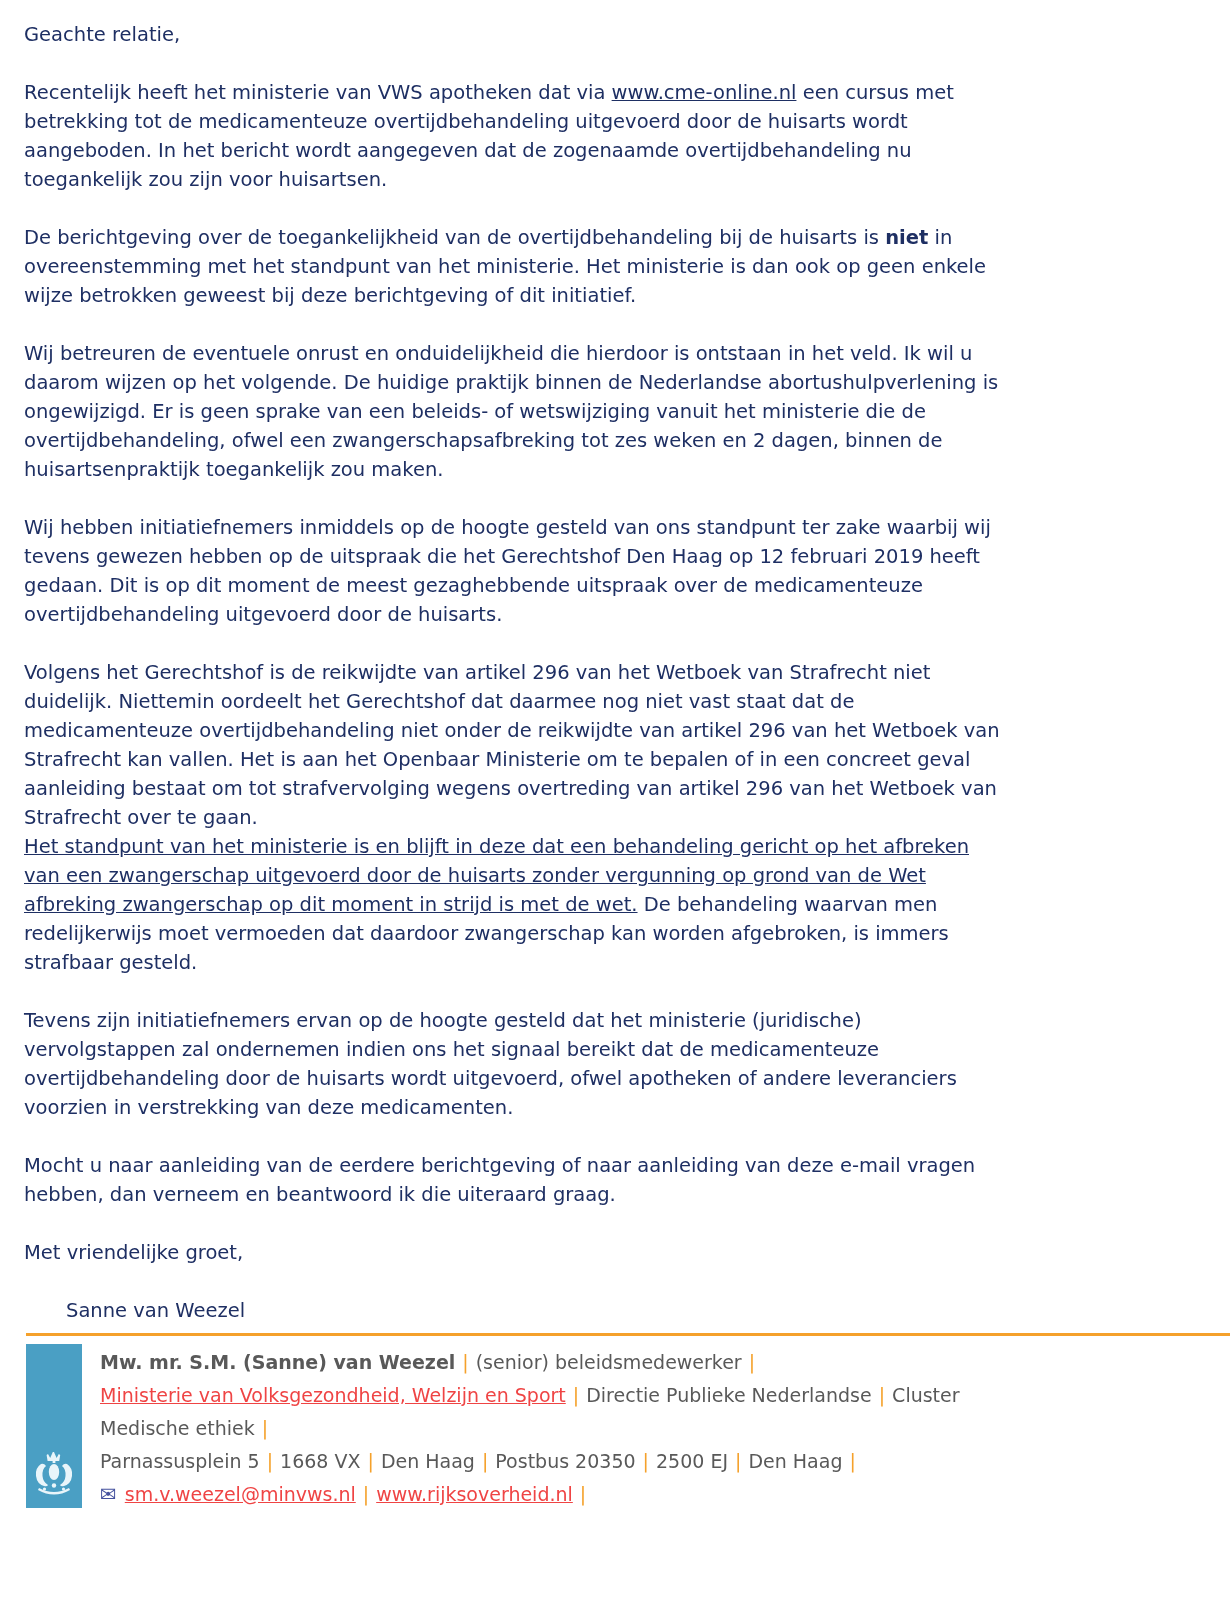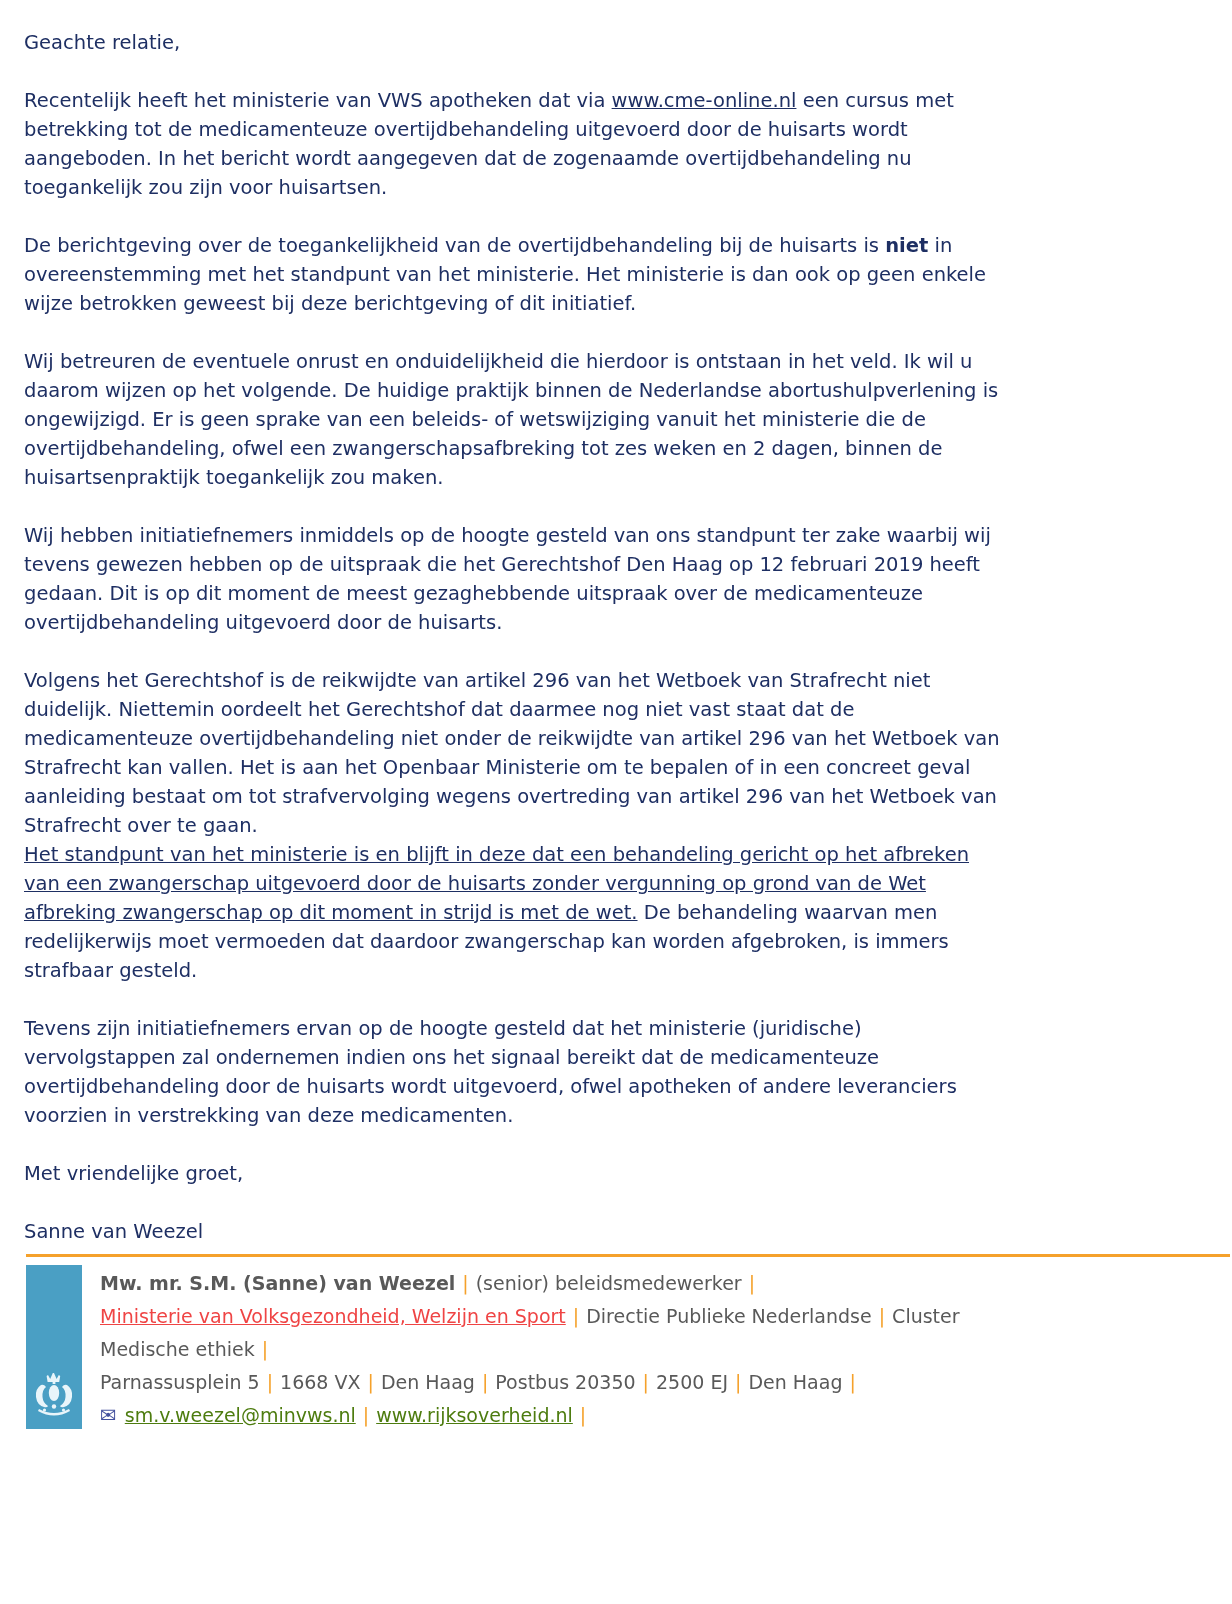--- a/index.html
+++ b/index.html
@@ -1,28 +1,28 @@
 <!DOCTYPE html>
 <html><head>
 <meta charset="utf-8">
 <style>
   * { margin: 0; padding: 0; box-sizing: border-box; }
   html, body { background: #ffffff; }
   .page {
     width: 1041px;
     min-height: 1604px;
     background: #ffffff;
-    padding: 28px 36px 30px 24px;
+    padding: 20px 36px 30px 24px;
     font-family: "DejaVu Sans", "Liberation Sans", sans-serif;
     font-size: 19.5px;
     line-height: 29px;
     color: #1E2F63;
   }
   .body-p { margin: 0 0 29px 0; }
-  .body-p:last-of-type { margin-bottom: 0; }
+  .body-p:last-of-type { margin-bottom: 0; margin-left: 42px; }
   .body-link {
     color: #1E2F63;
     text-decoration: underline;
     cursor: pointer;
   }
   strong { font-weight: bold; }
   .underlined { text-decoration: underline; }
 
   
   .sig { margin-top: 8px; margin-left: 2px; }
@@ -59,21 +59,21 @@
   .pipe {
     color: #F5A12B;
     margin: 0 7px;
   }
   .org-link {
     color: #ef4444;
     text-decoration: underline;
     cursor: pointer;
   }
   .sig-link {
-    color: #4d7c0f;
+    color: #ef4444;
     text-decoration: underline;
     cursor: pointer;
   }
   .icon {
     font-family: "DejaVu Sans", sans-serif;
     margin-right: 8px;
   }
   .phone-icon { color: #3A4A9F; font-size: 21px; }
   .envelope-icon { color: #44519E; font-size: 20px; }
 </style>
@@ -89,20 +89,21 @@
   <p class="body-p"><span>De berichtgeving over de toegankelijkheid van de overtijdbehandeling bij de huisarts is </span><strong>niet</strong><span> in overeenstemming met het standpunt van het ministerie. Het ministerie is dan ook op geen enkele wijze betrokken geweest bij deze berichtgeving of dit initiatief.</span></p>
 
   <p class="body-p">Wij betreuren de eventuele onrust en onduidelijkheid die hierdoor is ontstaan in het veld. Ik wil u daarom wijzen op het volgende. De huidige praktijk binnen de Nederlandse abortushulpverlening is ongewijzigd. Er is geen sprake van een beleids- of wetswijziging vanuit het ministerie die de overtijdbehandeling, ofwel een zwangerschapsafbreking tot zes weken en 2 dagen, binnen de huisartsenpraktijk toegankelijk zou maken.</p>
 
   <p class="body-p">Wij hebben initiatiefnemers inmiddels op de hoogte gesteld van ons standpunt ter zake waarbij wij tevens gewezen hebben op de uitspraak die het Gerechtshof Den Haag op 12 februari 2019 heeft gedaan. Dit is op dit moment de meest gezaghebbende uitspraak over de medicamenteuze overtijdbehandeling uitgevoerd door de huisarts.</p>
 
   <p class="body-p"><span>Volgens het Gerechtshof is de reikwijdte van artikel 296 van het Wetboek van Strafrecht niet duidelijk. Niettemin oordeelt het Gerechtshof dat daarmee nog niet vast staat dat de medicamenteuze overtijdbehandeling niet onder de reikwijdte van artikel 296 van het Wetboek van Strafrecht kan vallen. Het is aan het Openbaar Ministerie om te bepalen of in een concreet geval aanleiding bestaat om tot strafvervolging wegens overtreding van artikel 296 van het Wetboek van Strafrecht over te gaan.</span><br><span class="underlined">Het standpunt van het ministerie is en blijft in deze dat een behandeling gericht op het afbreken van een zwangerschap uitgevoerd door de huisarts zonder vergunning op grond van de Wet afbreking zwangerschap op dit moment in strijd is met de wet.</span><span> De behandeling waarvan men redelijkerwijs moet vermoeden dat daardoor zwangerschap kan worden afgebroken, is immers strafbaar gesteld.</span></p>
 
   <p class="body-p">Tevens zijn initiatiefnemers ervan op de hoogte gesteld dat het ministerie (juridische) vervolgstappen zal ondernemen indien ons het signaal bereikt dat de medicamenteuze overtijdbehandeling door de huisarts wordt uitgevoerd, ofwel apotheken of andere leveranciers voorzien in verstrekking van deze medicamenten.</p>
 
+  <p class="body-p">Mocht u naar aanleiding van de eerdere berichtgeving of naar aanleiding van deze e-mail vragen hebben, dan verneem en beantwoord ik die uiteraard graag.</p>
 
   <p class="body-p">Met vriendelijke groet,</p>
 
   <p class="body-p">Sanne van Weezel</p>
 
   <div class="sig">
     <div class="sig-rule"></div>
     <div class="sig-flex">
       <div class="logo">
         <svg width="46" height="48" viewBox="0 0 46 48" xmlns="http://www.w3.org/2000/svg">

